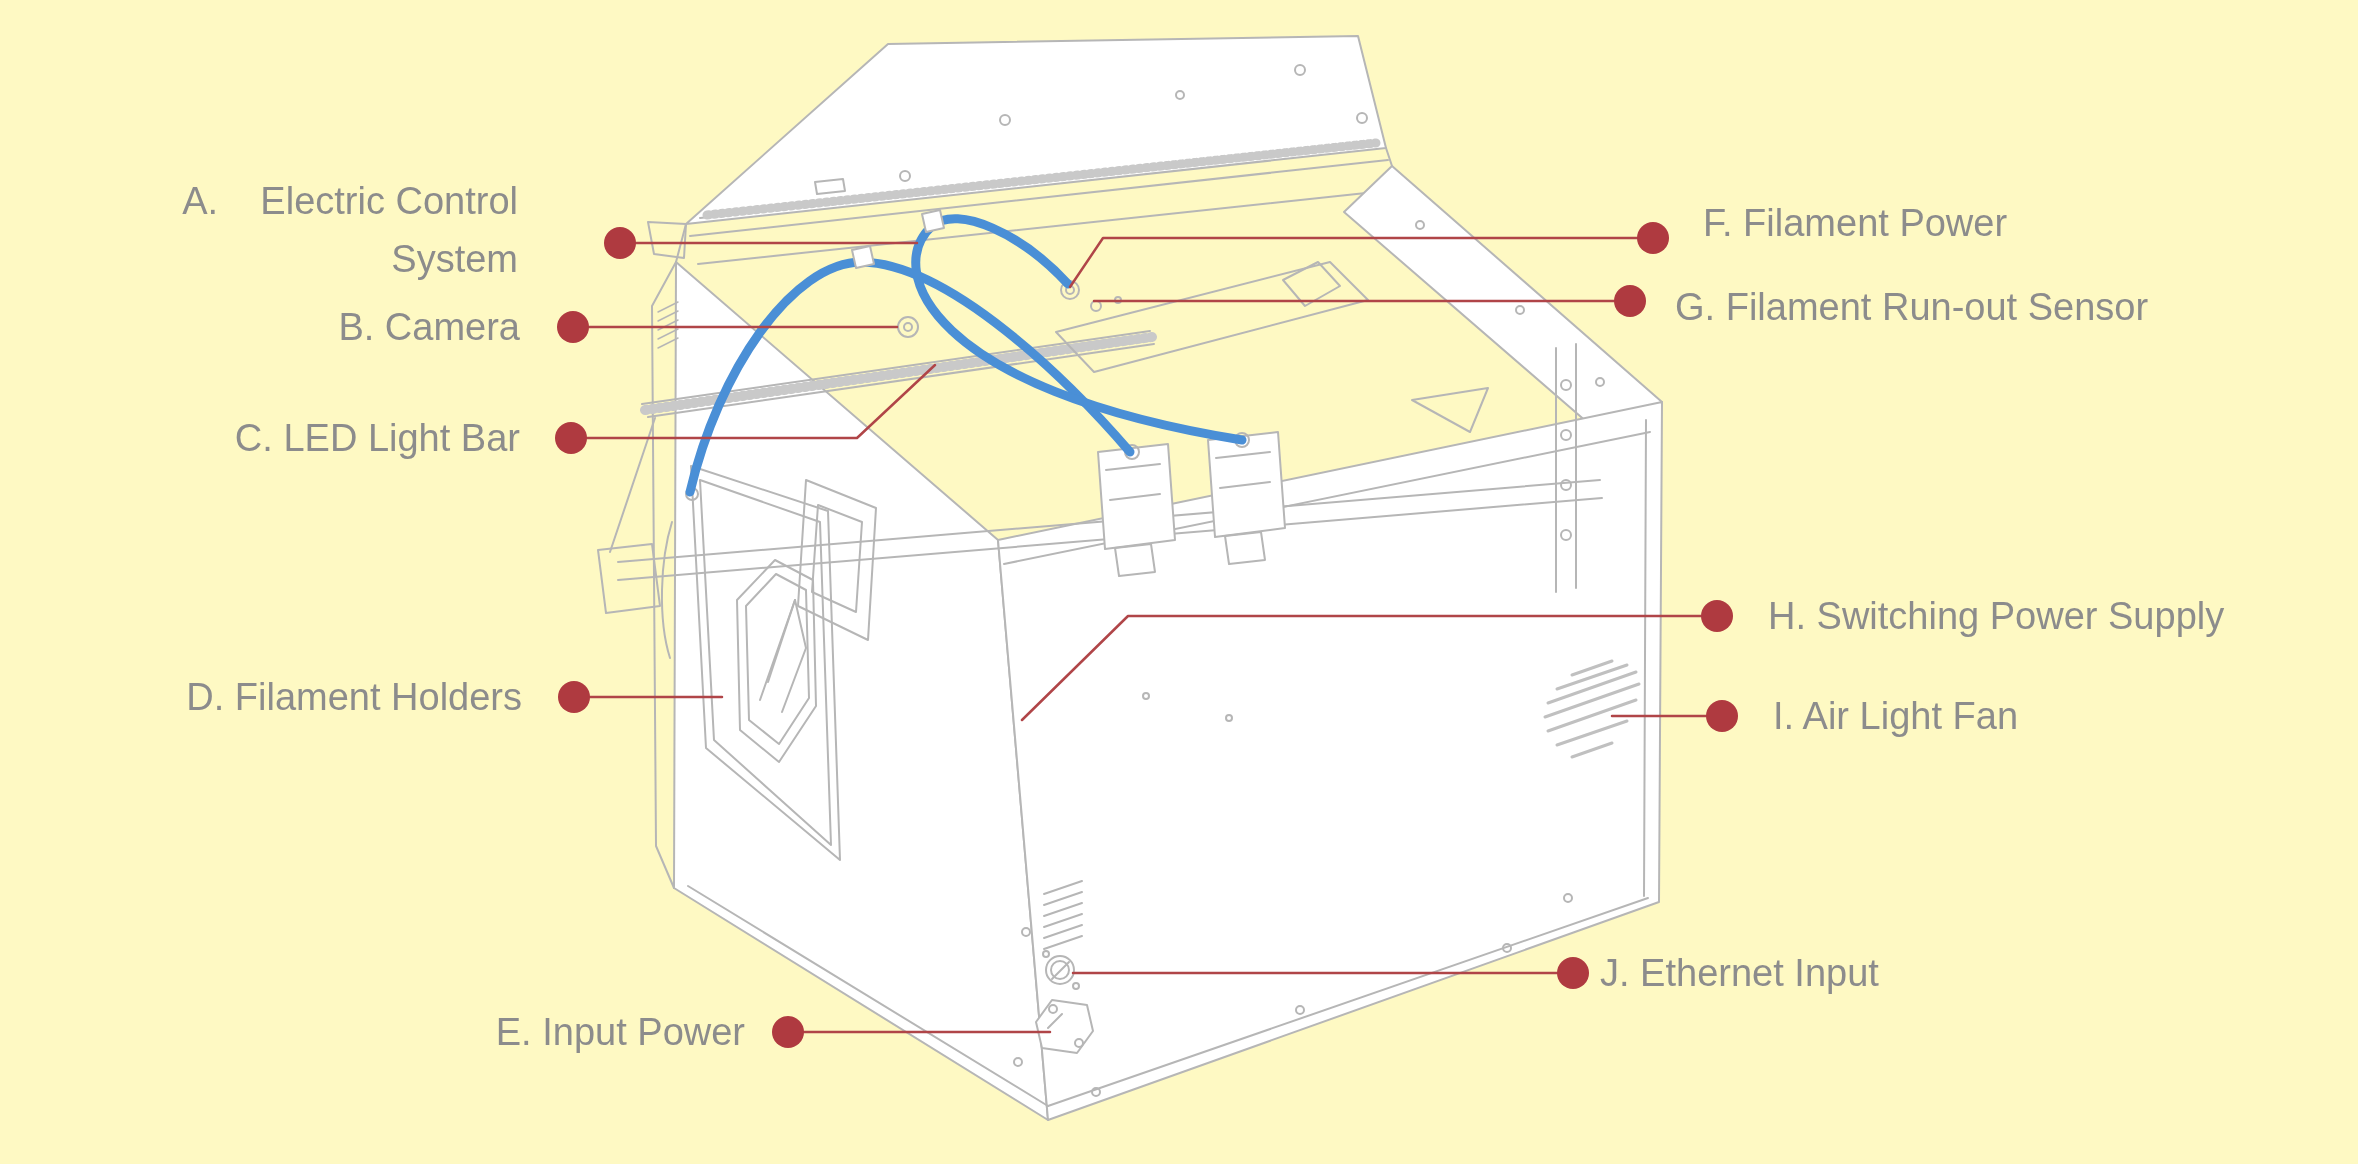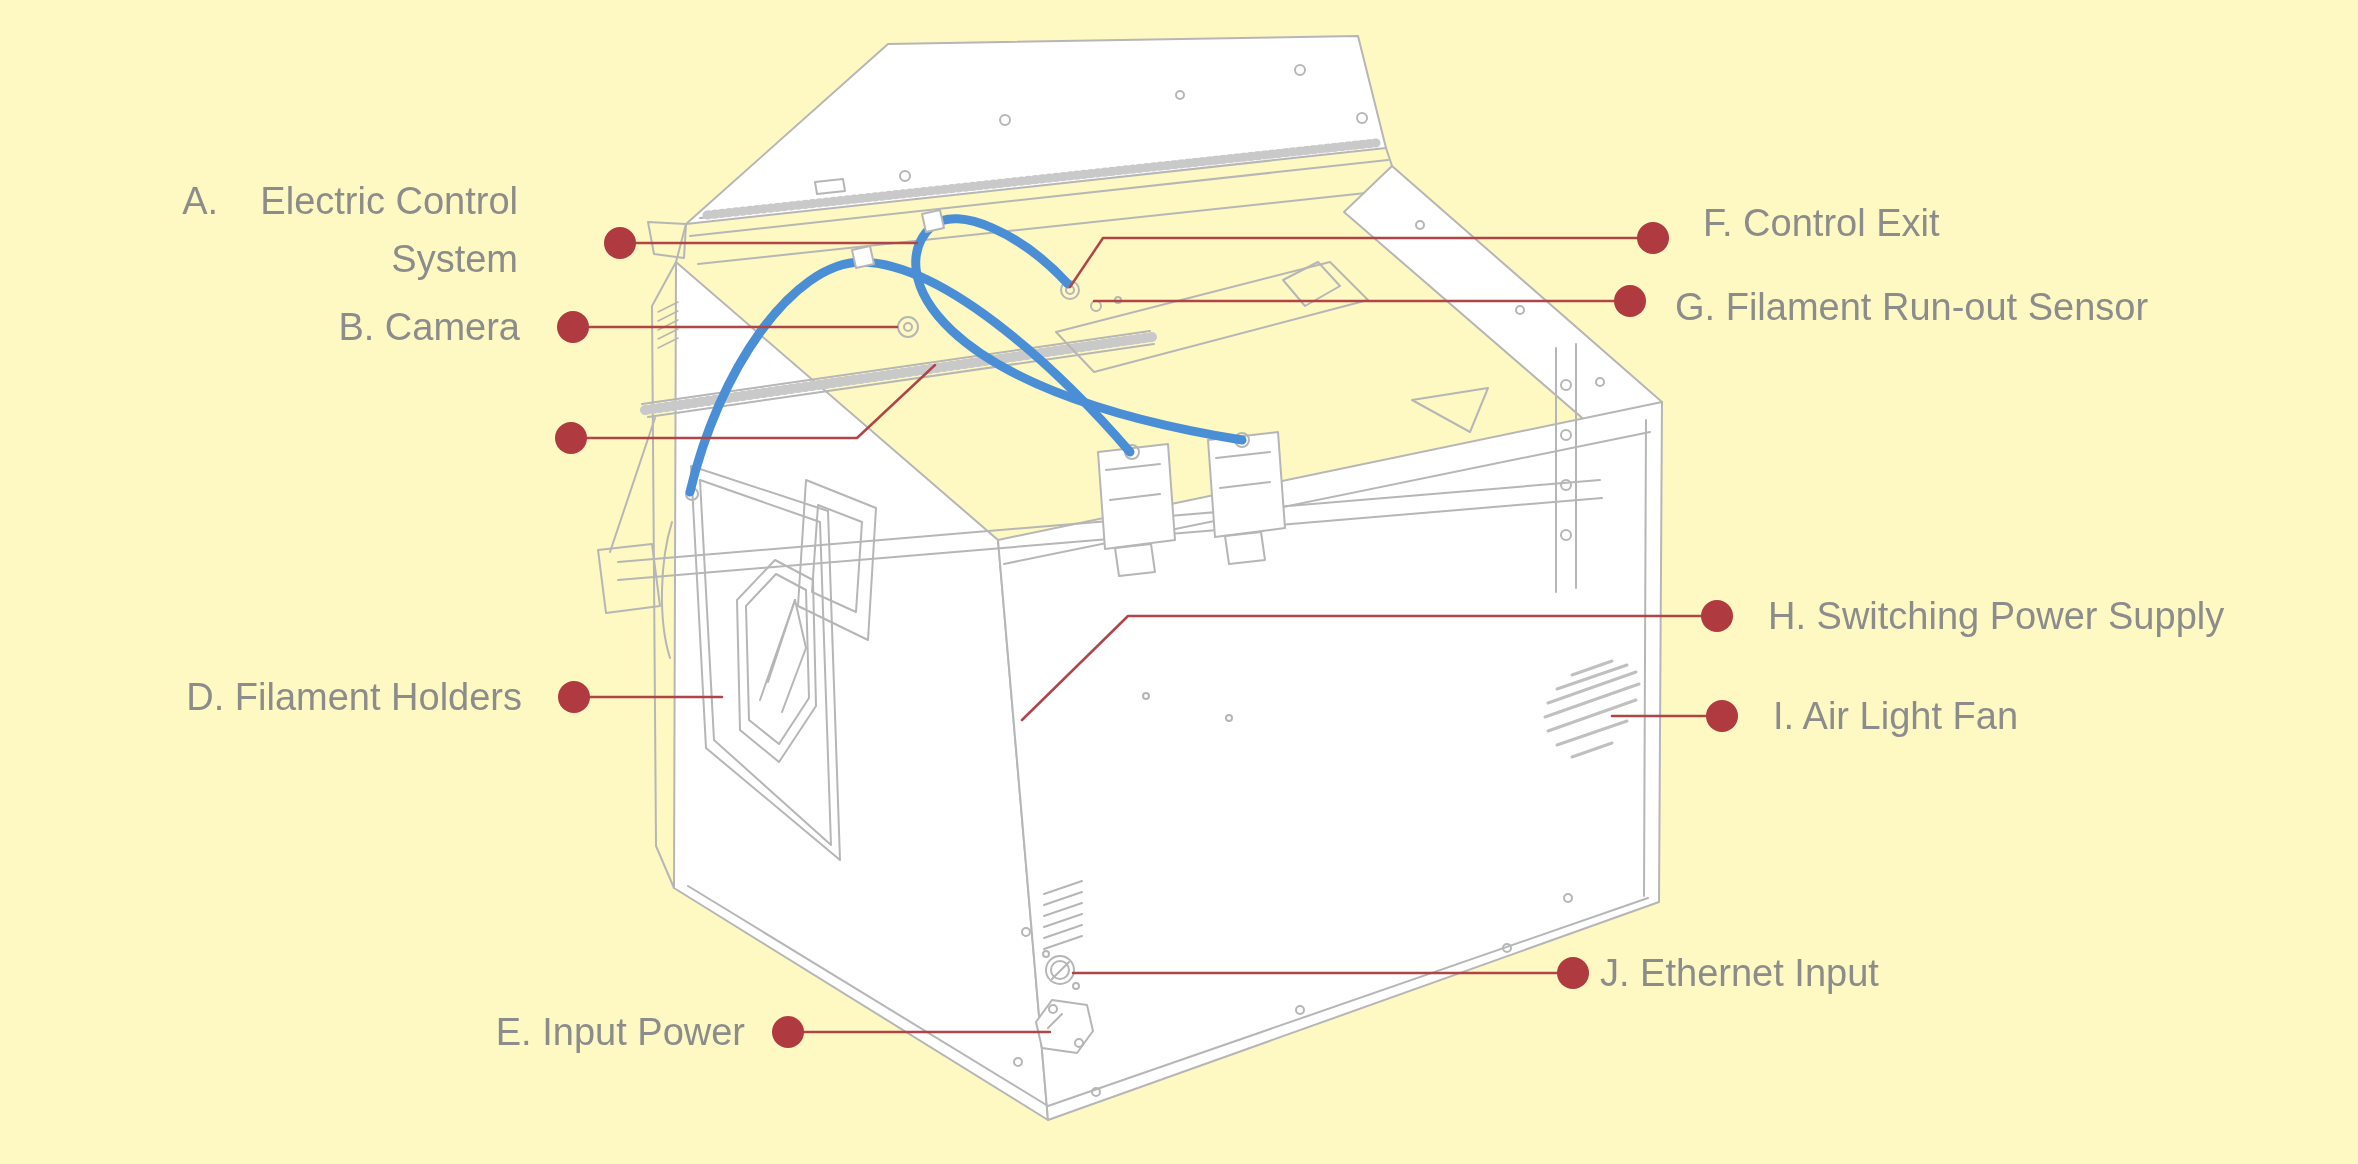--- a/index.html
+++ b/index.html
@@ -190,26 +190,27 @@
       <circle cx="1722" cy="716" r="16"></circle>
       <circle cx="1573" cy="973" r="16"></circle>
     </g>
   </svg>
 
   <div class="callout-label align-right" style="right:1840px;top:172px;">A.    Electric Control
 System</div>
 
   <div class="callout-label align-right" style="right:1838px;top:298px;">B. Camera</div>
 
+  <div class="callout-label align-right" style="right:1838px;top:409px;">C. LED Light Bar</div>
 
   <div class="callout-label align-right" style="right:1836px;top:668px;margin-left:32px;">D. Filament Holders</div>
 
   <div class="callout-label align-right" style="right:1613px;top:1003px;">E. Input Power</div>
 
-  <div class="callout-label" style="left:1703px;top:194px;">F. Control Exit</div>
+  <div class="callout-label" style="left:1703px;top:194px;">F. Filament Power</div>
 
   <div class="callout-label" style="left:1768px;top:587px;">H. Switching Power Supply</div>
 
   <div class="callout-label" style="left:1675px;top:278px;">G. Filament Run-out Sensor</div>
 
   <div class="callout-label" style="left:1773px;top:687px;">I. Air Light Fan</div>
 
   <div class="callout-label" style="left:1600px;top:944px;">J. Ethernet Input</div>
 </div>
 

